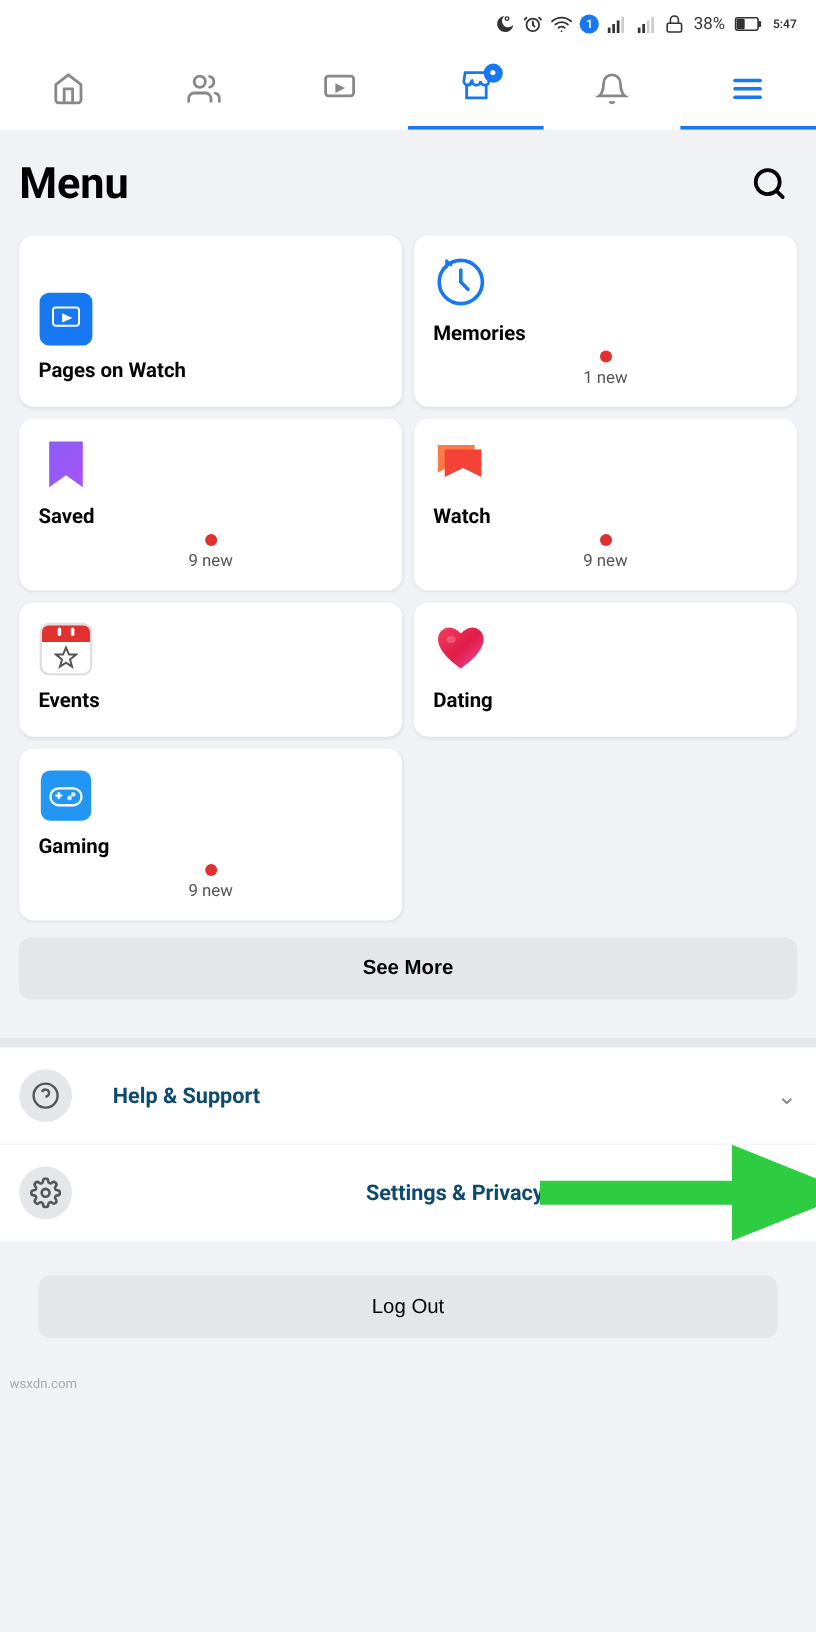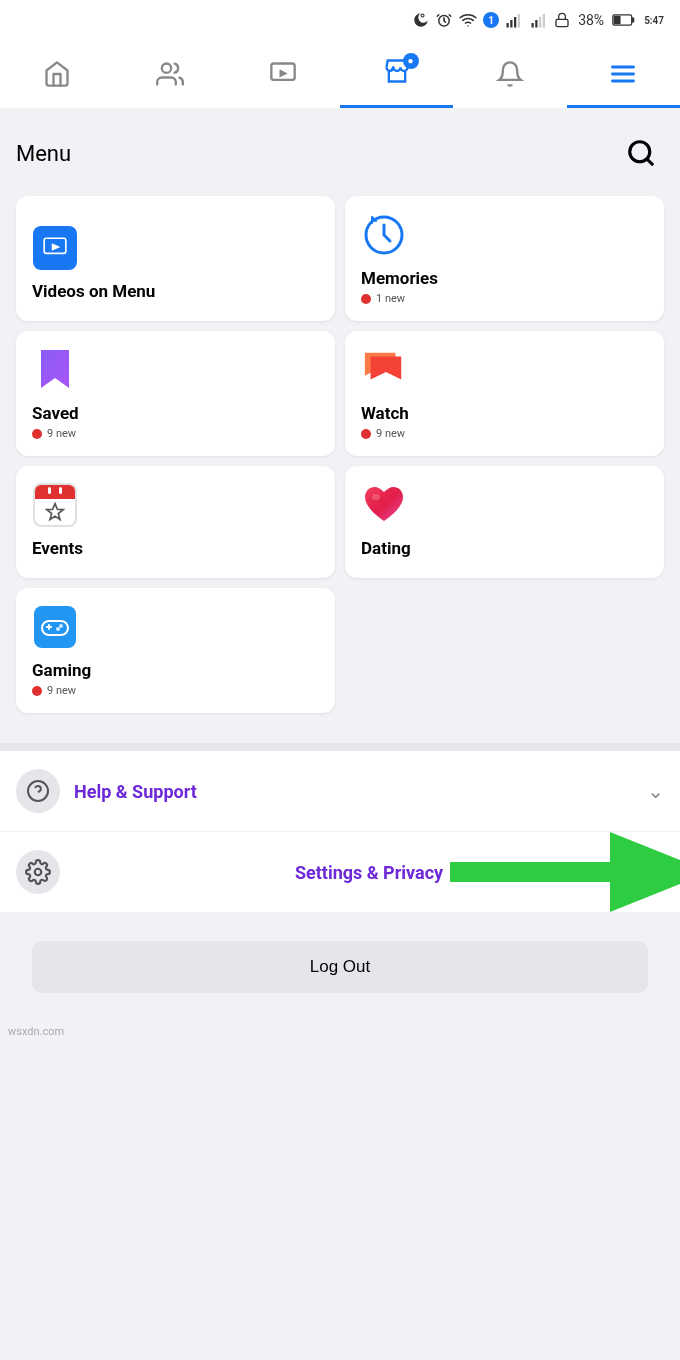--- a/index.html
+++ b/index.html
@@ -69,22 +69,22 @@
 
     
     .page-header {
       display: flex;
       align-items: center;
       justify-content: space-between;
       margin-bottom: 16px;
       padding: 4px 0;
     }
     .page-title {
-      font-size: 22px;
-      font-weight: 400;
+      font-size: 36px;
+      font-weight: 700;
       color: #000;
     }
     .search-icon-btn {
       width: 46px;
       height: 46px;
       display: flex;
       align-items: center;
       justify-content: center;
       cursor: pointer;
     }
@@ -122,22 +122,23 @@
       font-size: 17px;
       font-weight: 700;
       color: #050505;
       margin-bottom: 4px;
     }
 
     .badge {
       display: flex;
       align-items: center;
       gap: 5px;
-      font-size: 11px;
+      font-size: 14px;
       color: #555;
+      flex-direction: column;
     }
     .badge-dot {
       width: 10px;
       height: 10px;
       background: #e03030;
       border-radius: 50%;
       display: inline-block;
     }
 
     
@@ -181,22 +182,23 @@
       display: flex;
       align-items: center;
       justify-content: center;
       margin-right: 14px;
       flex-shrink: 0;
     }
 
     .section-label {
       font-size: 18px;
       font-weight: 700;
-      color: #6d28d9;
+      color: #0c4a6e;
       flex: 1;
+      margin-left: 20px;
     }
 
     .chevron-icon {
       color: #888;
       font-size: 20px;
     }
 
     
     .logout-btn {
       background: #e4e6ea;
@@ -366,21 +368,21 @@
 
     <div class="menu-card">
       <div class="icon-wrap">
         <div class="watch-icon">
           <svg width="26" height="26" viewBox="0 0 24 24" fill="none">
             <rect x="2" y="3" width="20" height="14" rx="2" stroke="#fff" stroke-width="1.5"></rect>
             <polygon points="9,7.5 17,11 9,14.5" fill="#fff"></polygon>
           </svg>
         </div>
       </div>
-      <div class="card-label">Videos on Menu</div>
+      <div class="card-label">Pages on Watch</div>
     </div>
 
     <div class="menu-card">
       <div class="icon-wrap">
         <svg width="44" height="44" viewBox="0 0 44 44">
           <circle cx="22" cy="22" r="18" fill="none" stroke="#1877f2" stroke-width="3"></circle>
           <polyline points="22,12 22,22 28,28" stroke="#1877f2" stroke-width="3" stroke-linecap="round" fill="none"></polyline>
           <path d="M14 8 L10 4 L10 10" stroke="#1877f2" stroke-width="2" stroke-linecap="round" stroke-linejoin="round" fill="none"></path>
         </svg>
       </div>
@@ -478,20 +480,21 @@
       <div class="card-label">Gaming</div>
       <div class="badge">
         <span class="badge-dot"></span>
         <span>9 new</span>
       </div>
     </div>
 
   </div>
 
   
+  <button class="see-more-btn">See More</button>
 
 </div>
 
 <div class="divider"></div>
 
 <div class="section-item">
   <div class="section-icon">
     <svg width="24" height="24" viewBox="0 0 24 24" fill="none" stroke="#555" stroke-width="2">
       <circle cx="12" cy="12" r="10"></circle>
       <path d="M9.09 9a3 3 0 015.83 1c0 2-3 3-3 3"></path>

